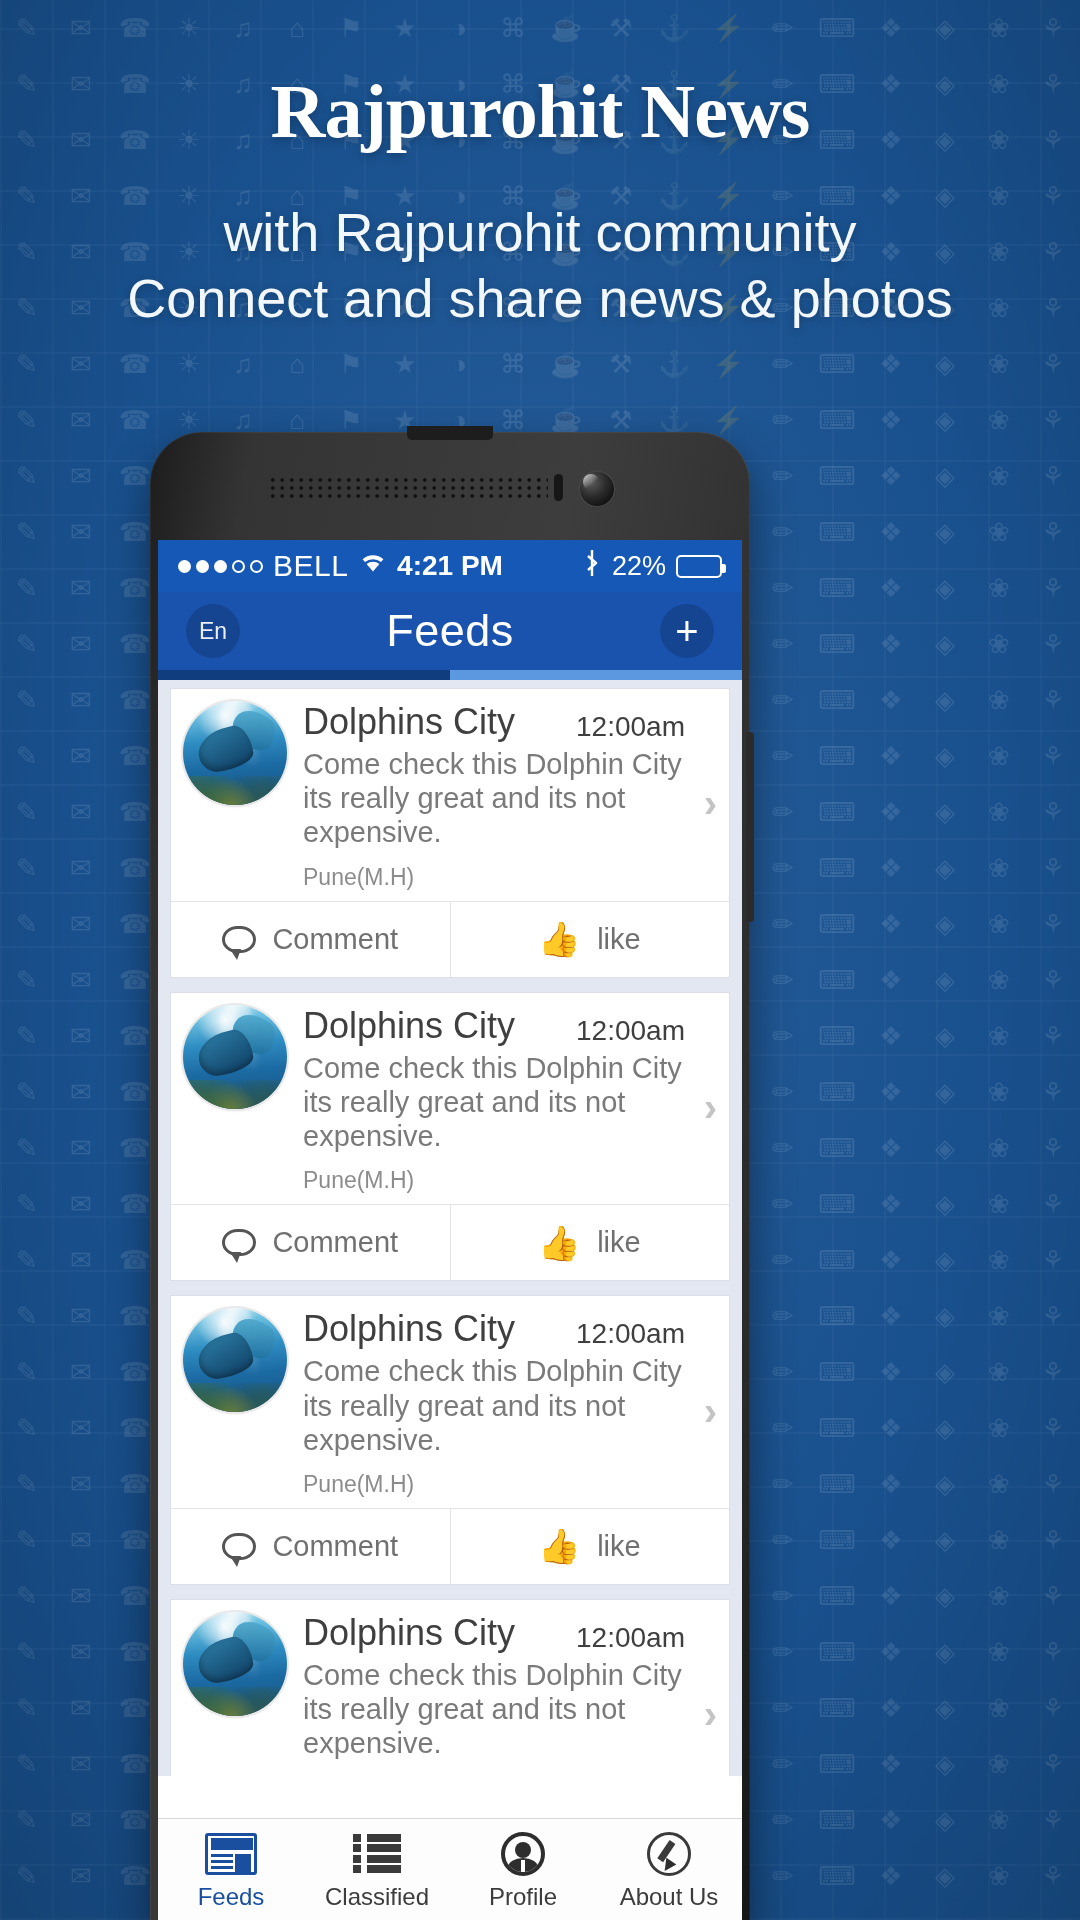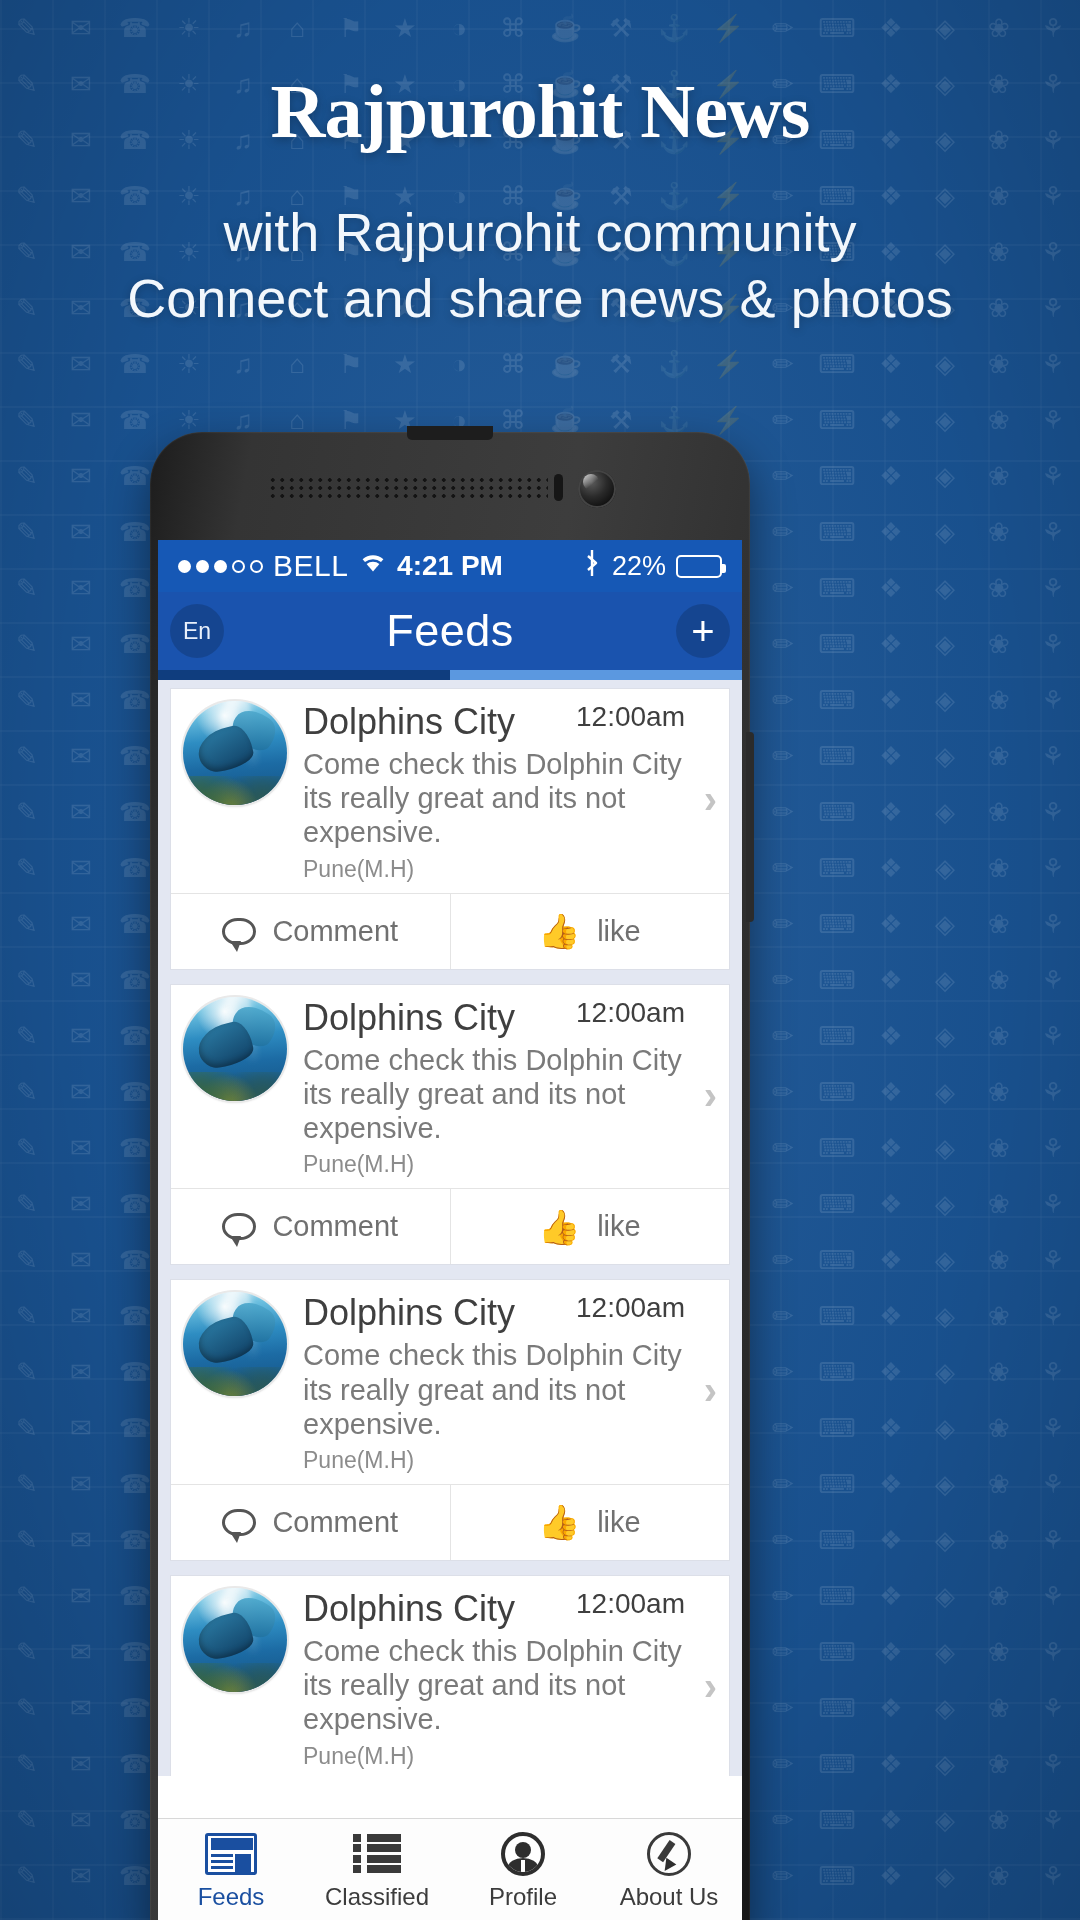--- a/index.html
+++ b/index.html
@@ -117,21 +117,21 @@
   .sb-center { position:absolute; left:0; right:0; text-align:center; font-size:28px; font-weight:bold; pointer-events:none; }
   .sb-right { margin-left:auto; display:flex; align-items:center; gap:10px; position:relative; z-index:2; }
   .batt-pct { font-size:27px; }
   .battery { width:46px; height:23px; border:2px solid #fff; border-radius:5px; position:relative; padding:2px; }
   .battery:after { content:""; position:absolute; right:-6px; top:7px; width:4px; height:9px; background:#fff; border-radius:0 2px 2px 0; }
   .battery-fill { height:100%; background:#fff; border-radius:2px; }
 
   
   #navbar {
     height:78px; background:#1a53ae;
-    display:flex; align-items:center; position:relative; padding:0 12px;
+    display:flex; align-items:center; position:relative; padding:0 28px;
   }
   #en-btn {
     width:54px; height:54px; border-radius:50%;
     background:rgba(0,0,0,.17);
     color:#e9f0fb; font-size:23px;
     display:flex; align-items:center; justify-content:center;
   }
   #nav-title {
     position:absolute; left:0; right:0; text-align:center;
     color:#fff; font-size:45px; font-weight:300; letter-spacing:.5px;
@@ -194,25 +194,25 @@
   .av-reef {
     position:absolute; left:-6%; bottom:-6%; width:112%; height:34%;
     background:
       radial-gradient(circle at 18% 80%, #3f6b3a 0%, rgba(63,107,58,0) 46%),
       radial-gradient(circle at 44% 92%, #7d8a3a 0%, rgba(125,138,58,0) 42%),
       radial-gradient(circle at 74% 86%, #2f5c52 0%, rgba(47,92,82,0) 46%),
       linear-gradient(0deg,#16485f,rgba(22,72,95,0));
   }
 
   .feed-text { flex:1; padding-left:16px; padding-right:34px; min-width:0; }
-  .feed-row1 { display:flex; align-items:flex-start; }
+  .feed-row1 { display:flex; align-items:flex-end; }
   .feed-title { font-size:36px; color:#3f3f3f; font-weight:400; white-space:nowrap; }
   .feed-time { margin-left:auto; font-size:28px; color:#3f3f3f; white-space:nowrap; padding-left:10px; }
   .feed-desc { font-size:29px; color:#7a7a7a; line-height:1.18; margin-top:4px; }
-  .feed-loc { font-size:23px; color:#8c8c8c; margin-top:6px; }
+  .feed-loc { font-size:23px; color:#8c8c8c; margin-top:14px; }
   .feed-chevron {
     position:absolute; right:12px; top:54%; transform:translateY(-50%);
     color:#c4c4c4; font-size:40px; font-weight:bold; line-height:1;
   }
 
   .feed-actions { display:flex; border-top:1px solid #e4e4e4; height:76px; }
   .action {
     flex:1; display:flex; align-items:center; justify-content:center; gap:16px;
     color:#707070; font-size:29px;
   }

